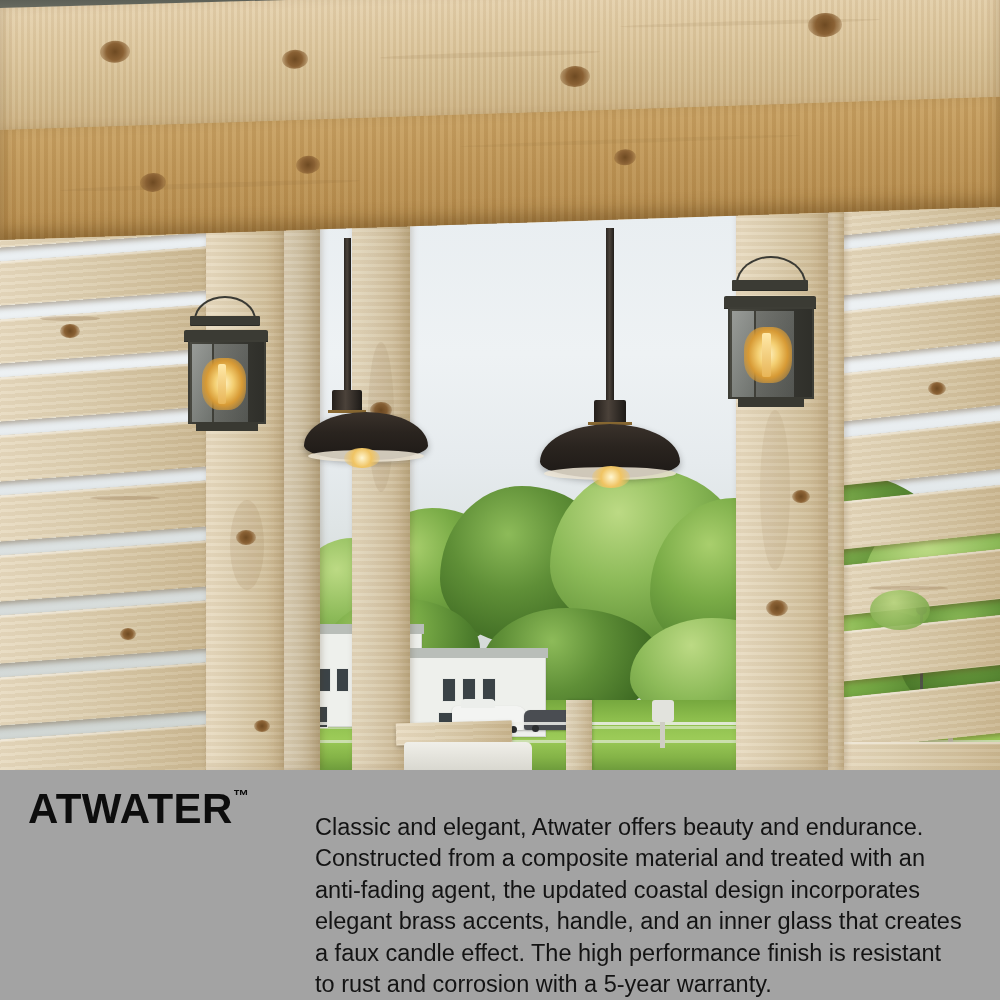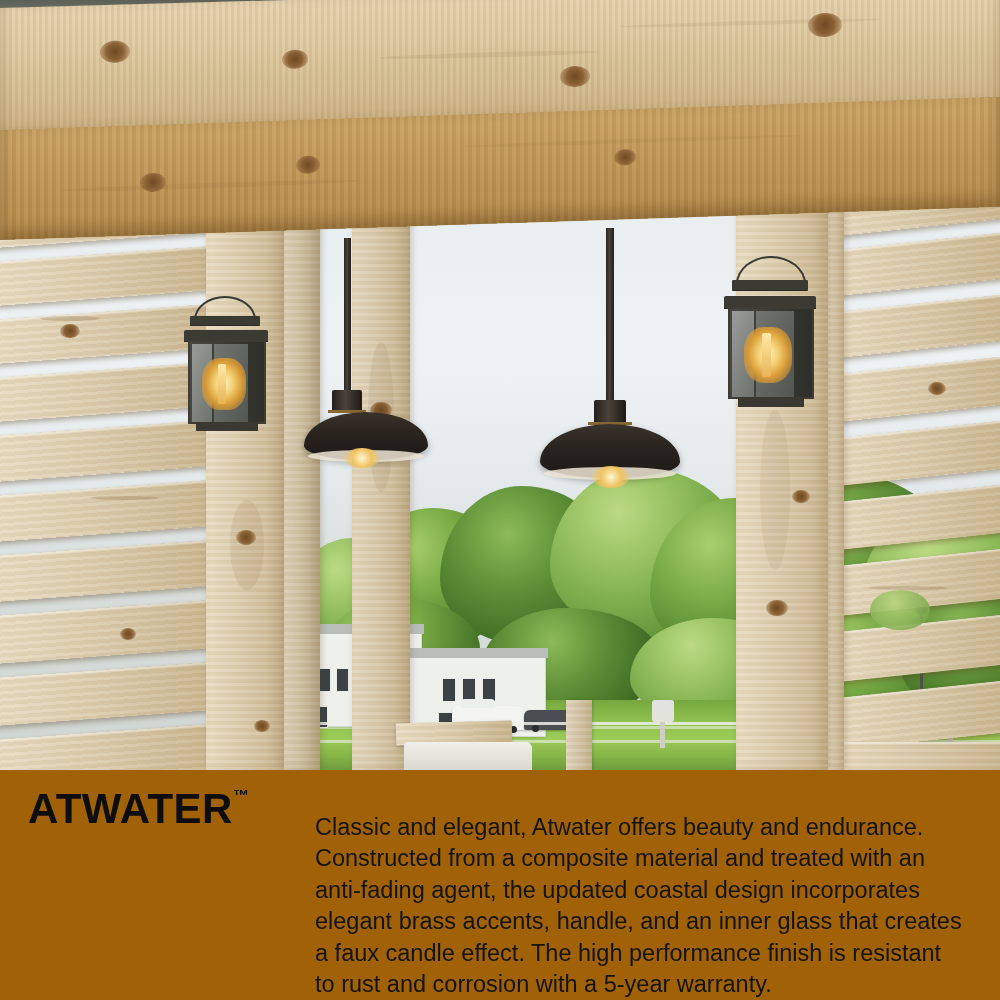--- a/index.html
+++ b/index.html
@@ -95,21 +95,21 @@
            border-radius:50% 50% 46% 46%/70% 70% 30% 30%;
            box-shadow:0 3px 7px rgba(0,0,0,.3);}
   .p-lip{position:absolute;background:#efe6d6;border-radius:50%;}
   .p-bulb{position:absolute;border-radius:50%;
           background:radial-gradient(circle,#fff6d0 0%,#f0c463 45%,rgba(200,140,50,0) 100%);}
 
   
   .fg{position:absolute;}
 
   
-  #caption{position:absolute;left:0;top:770px;width:1000px;height:230px;background:#a16207;}
+  #caption{position:absolute;left:0;top:770px;width:1000px;height:230px;background:#a3a3a3;}
   #brand{position:absolute;left:28px;top:15px;font-size:42px;font-weight:700;letter-spacing:.5px;color:#0d0d0d;
          font-family:"Liberation Sans",sans-serif;white-space:nowrap;}
   #brand .tm{font-size:16px;font-weight:700;vertical-align:22px;letter-spacing:0;}
   #desc{position:absolute;left:315px;top:18px;width:650px;font-size:23.5px;line-height:31.5px;color:#131313;
         font-family:"Liberation Sans",sans-serif;}
 </style>
 </head>
 <body>
 
 <div id="page">

